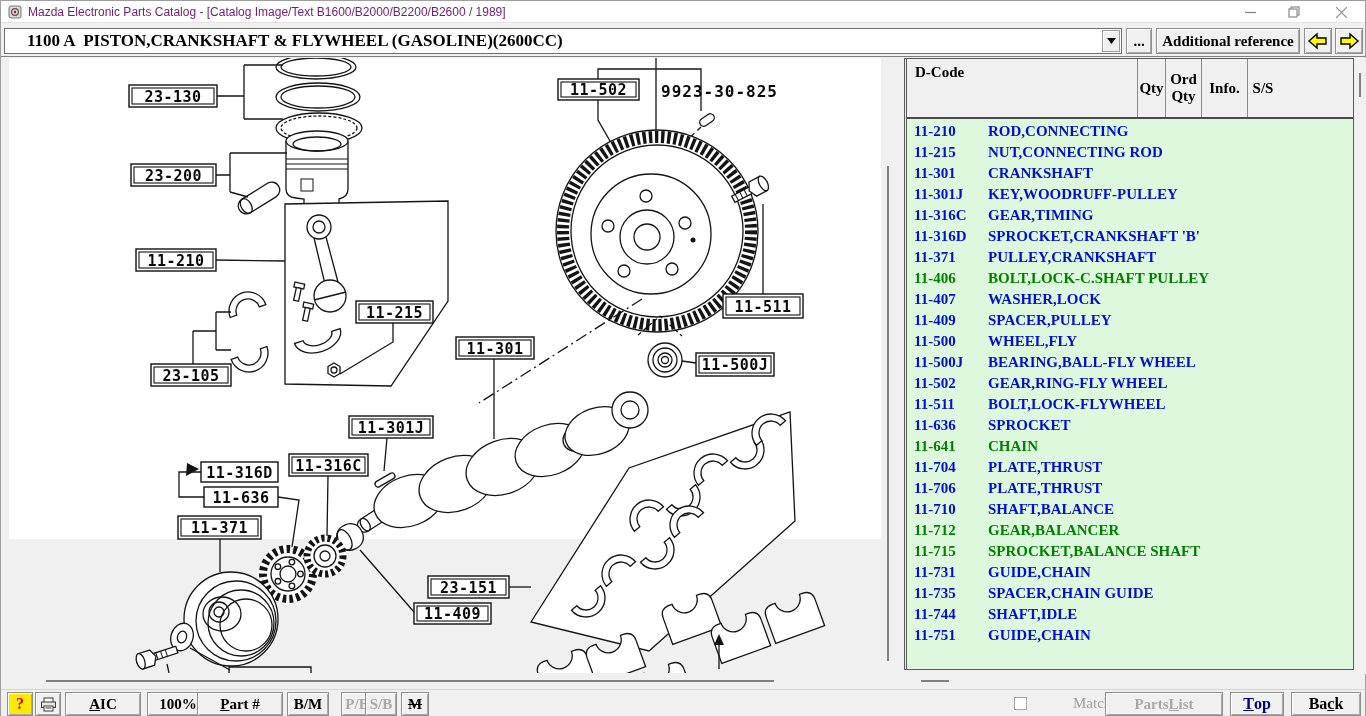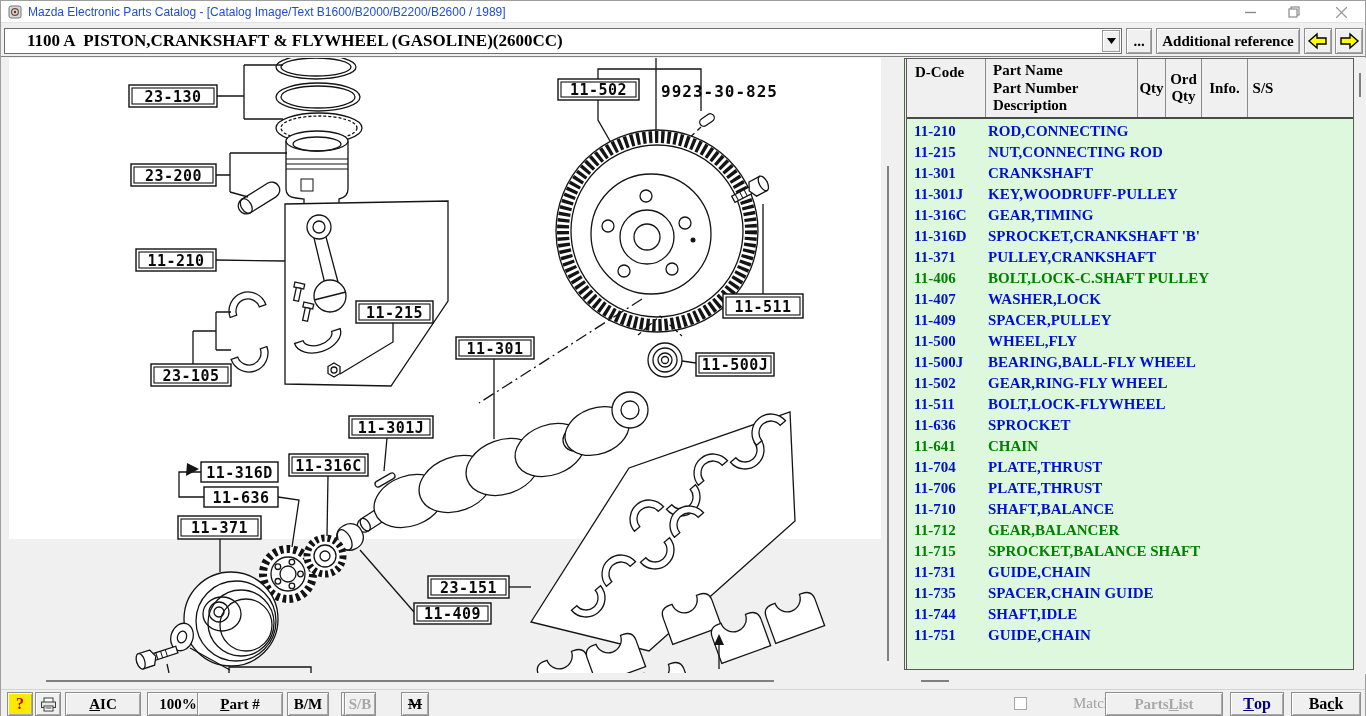--- a/index.html
+++ b/index.html
@@ -5,21 +5,21 @@
   * { margin:0; padding:0; box-sizing:border-box; }
   html,body { width:1366px; height:716px; overflow:hidden; background:#f0f0f0;
               font-family:"Liberation Sans", sans-serif; }
   #app { position:relative; width:1366px; height:716px; background:#f0f0f0;
          border:1px solid #9e9e9e; }
 
   
   #titlebar { position:absolute; left:0; top:0; width:100%; height:22px; background:#fff;
               border-bottom:1px solid #e3e3e3; }
   #app-icon { position:absolute; left:7px; top:4px; width:14px; height:14px; }
-  #win-title { position:absolute; left:27px; top:4px; font-size:12px; color:#1d4ed8;
+  #win-title { position:absolute; left:27px; top:4px; font-size:12px; color:#701a75;
                white-space:pre; }
   .win-ctl { position:absolute; top:0; width:44px; height:22px; display:flex;
              align-items:center; justify-content:center; color:#8a8a8a; }
   #btn-min { left:1227px; } #btn-restore { left:1271px; } #btn-close { left:1318px; }
 
   
   #topbar { position:absolute; left:0; top:22px; width:100%; height:34px; background:#f0f0f0;
             border-bottom:1px solid #808080; }
   .btn { position:absolute; display:flex; align-items:center; justify-content:center;
          background:#f0f0f0; border:1px solid #8f8f8f; color:#000;
@@ -86,21 +86,21 @@
   #statusbar { position:absolute; left:0; top:688px; width:100%; height:28px; background:#f0f0f0;
                border-top:1px solid #d4d4d4; }
   #statusbar .btn { top:2px; height:24px; }
   #btn-help { left:6px; width:26px; background:#ffe900; color:#cf0000; font-size:16px; }
   #btn-print { left:34px; width:26px; }
   #btn-aic { left:64px; width:76px; }
   #btn-zoom { left:146px; width:62px; }
   #btn-part { left:196px; width:86px; }
   #btn-bm { left:286px; width:42px; }
   #btn-pb { left:340px; width:32px; }
-  #btn-sb { left:343px; width:32px; }
+  #btn-sb { left:364px; width:32px; }
   #btn-m { left:400px; width:28px; }
   #match-box { position:absolute; left:1013px; top:7px; width:13px; height:13px; background:#fff;
                border:1px solid #a6a6a6; }
   #match-label { position:absolute; left:1072px; top:5px; font:15px "Liberation Serif", serif;
                  color:#9f9f9f; }
   #btn-partslist { left:1104px; width:118px; }
   #btn-top { left:1229px; width:54px; color:#000080; font-size:16px; }
   #btn-back { left:1290px; width:70px; font-size:16px; }
 </style>
 </head>
@@ -423,25 +423,20 @@
   <div id="diagram-hscroll" class="hscroll">
     <div class="hthumb" style="left:37px; width:728px;"></div>
   </div>
   <div id="table-hscroll" class="hscroll">
     <div class="hthumb" style="left:17px; width:28px;"></div>
   </div>
 
   <div id="parts-table">
     <div id="table-header">
       <div id="hc-dcode" class="hcell">D-Code</div>
-      <div id="hc-partname" class="hcell">
-        <div>Part Name</div>
-        <div>Part Number</div>
-        <div>Description</div>
-      </div>
       <div id="hc-qty" class="hcell">Qty</div>
       <div id="hc-ordqty" class="hcell">
         <div>Ord</div>
         <div>Qty</div>
       </div>
       <div id="hc-info" class="hcell">Info.</div>
       <div id="hc-ss" class="hcell">S/S</div>
     </div>
     <div id="table-body">
         <div class="prow">

